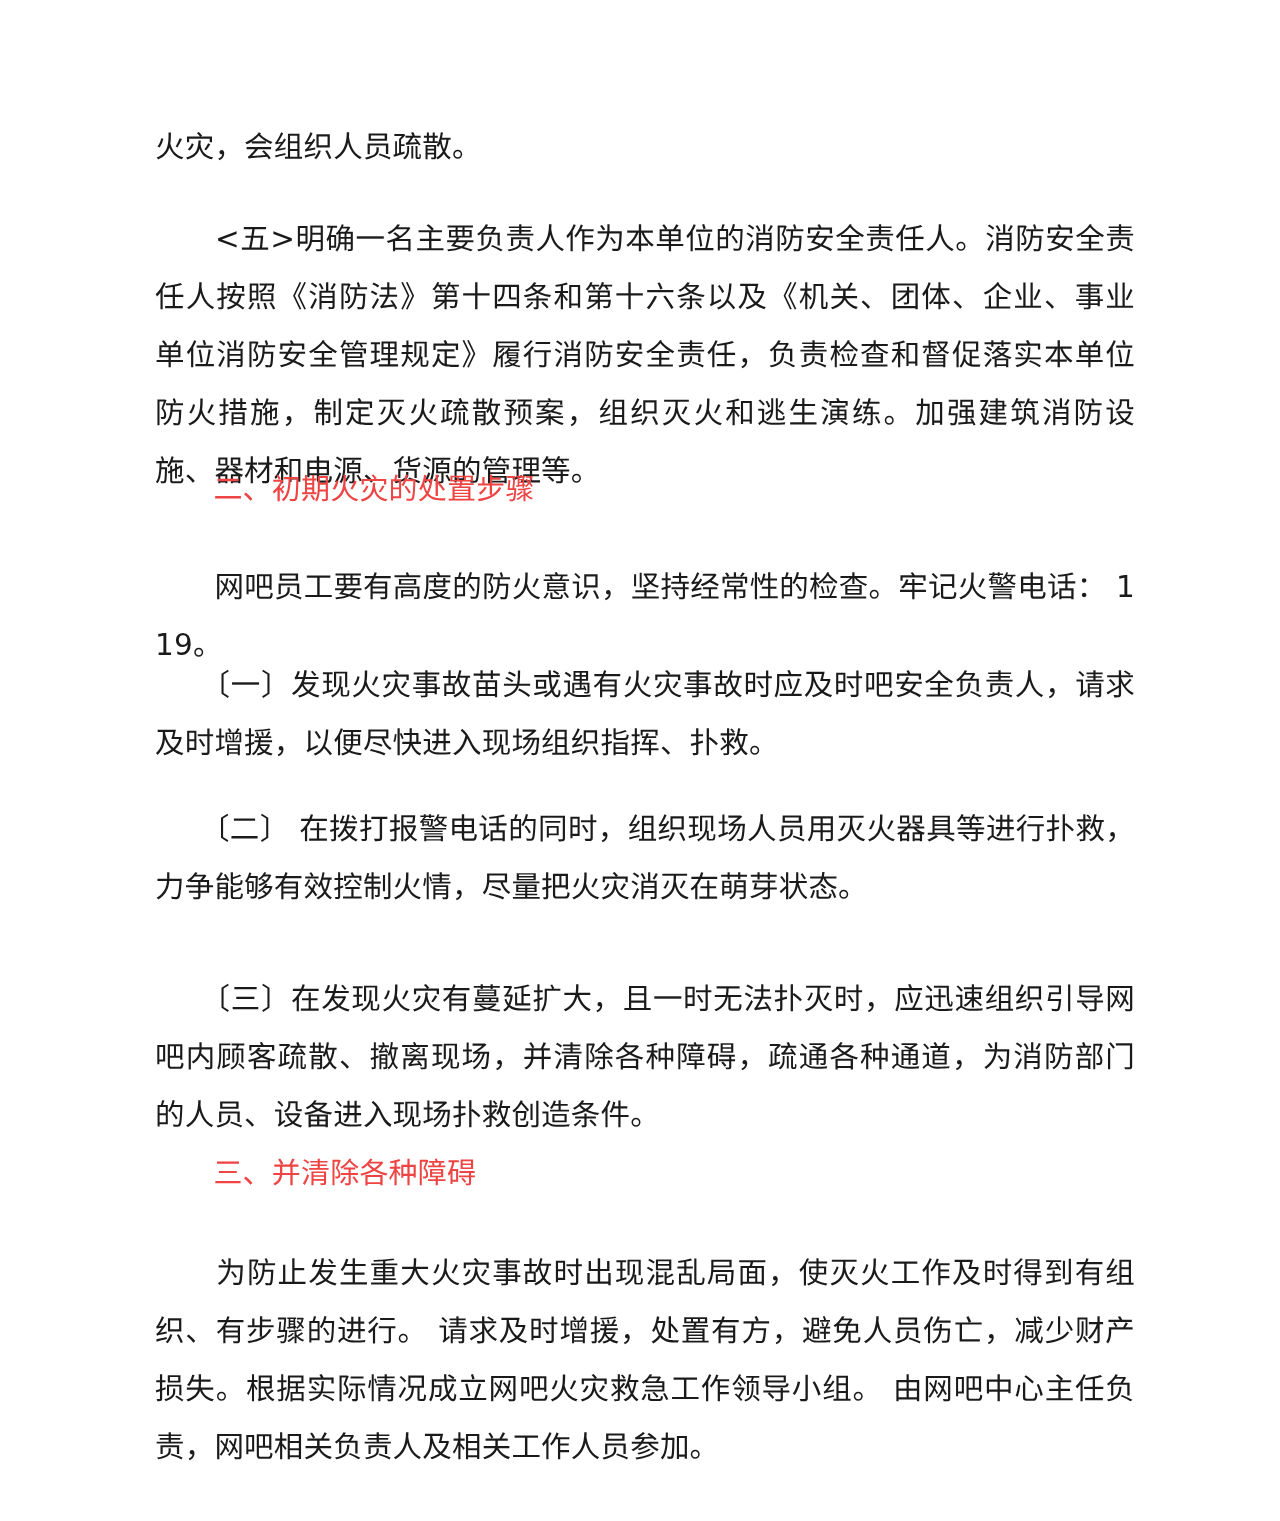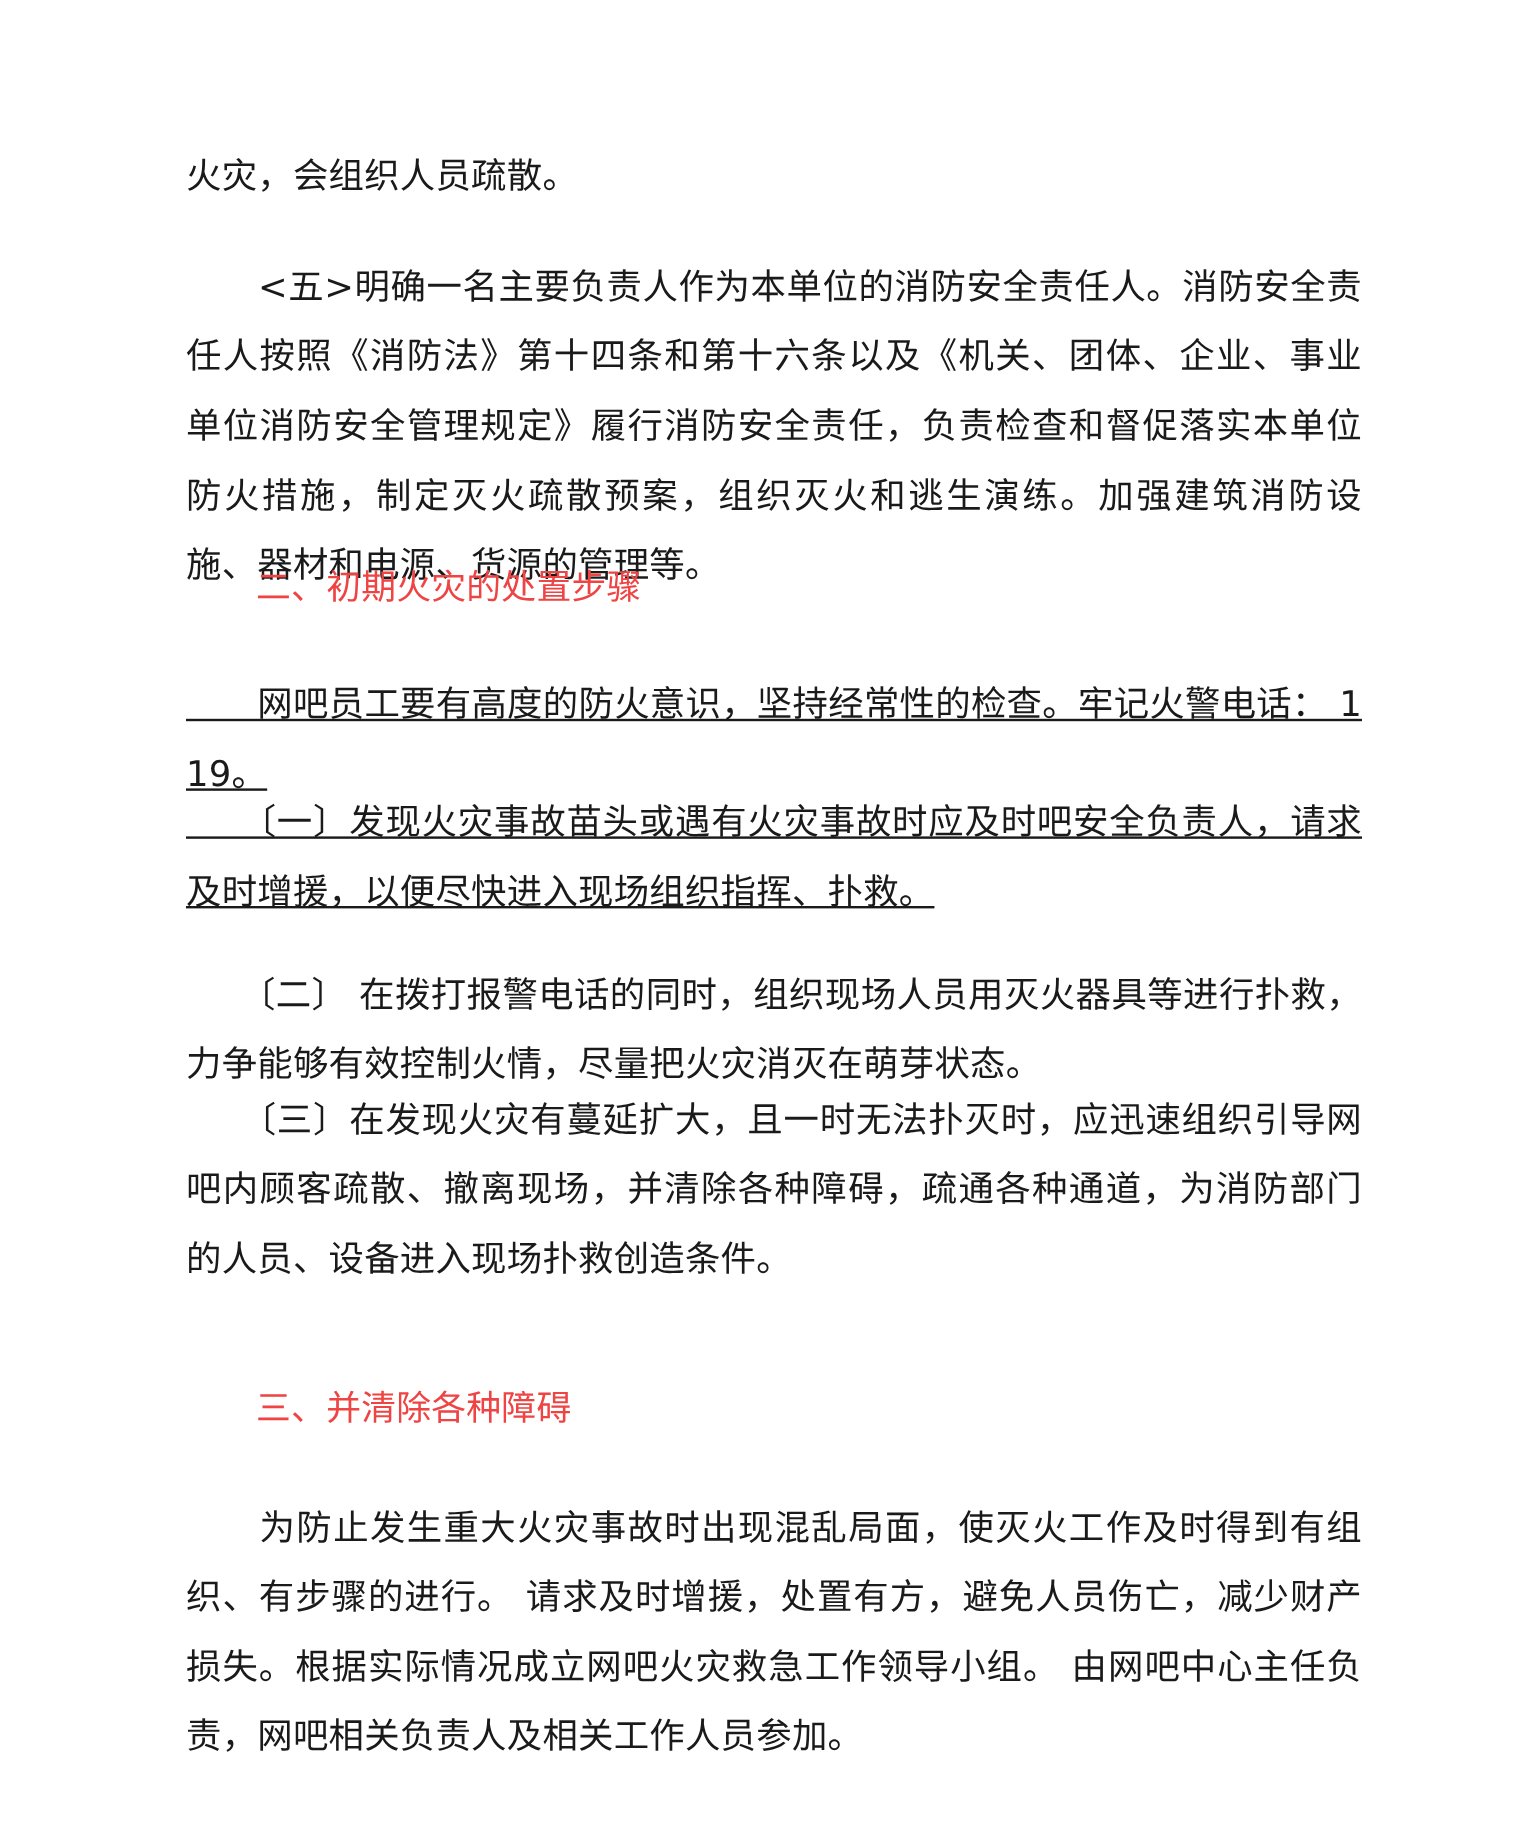--- a/index.html
+++ b/index.html
@@ -55,24 +55,24 @@
     white-space: pre-wrap;
     margin: 0;
   }
 
   
   .blk { position: absolute; left: 0; width: 980px; }
 
   #p-opening   { top: 118px; }
   #p-five      { top: 210px; }
   #h-two       { top: 460px; }
-  #p-intro-119 { top: 558px; text-decoration: underline; }
-  #p-one       { top: 656px; text-decoration: underline; }
+  #p-intro-119 { top: 558px; }
+  #p-one       { top: 656px; }
   #p-two       { top: 800px; }
-  #p-three     { top: 904px; }
+  #p-three     { top: 970px; }
   #h-three     { top: 1144px; }
   #p-final     { top: 1244px; }
 </style>
 </head>
 <body>
 
 <div class="page">
   <div class="doc-body">
 
     <div class="blk" id="p-opening">

